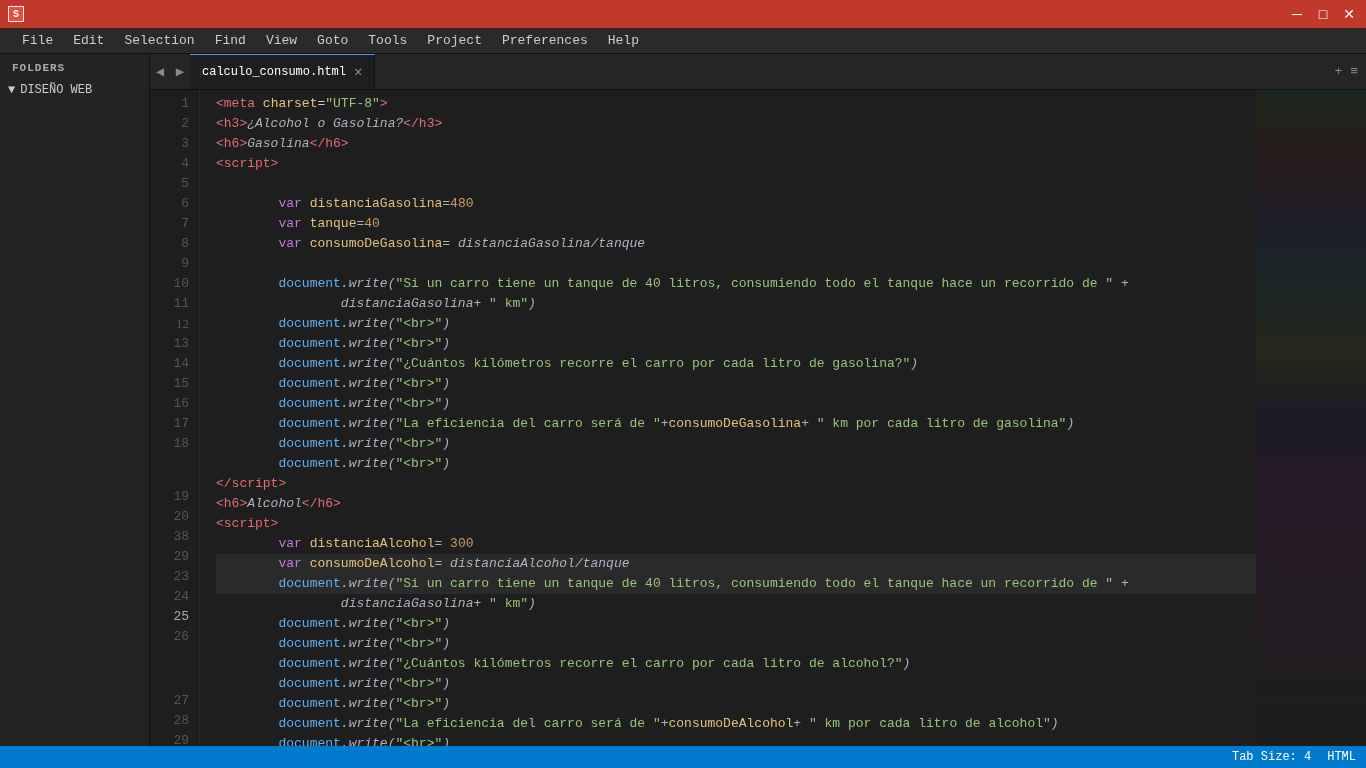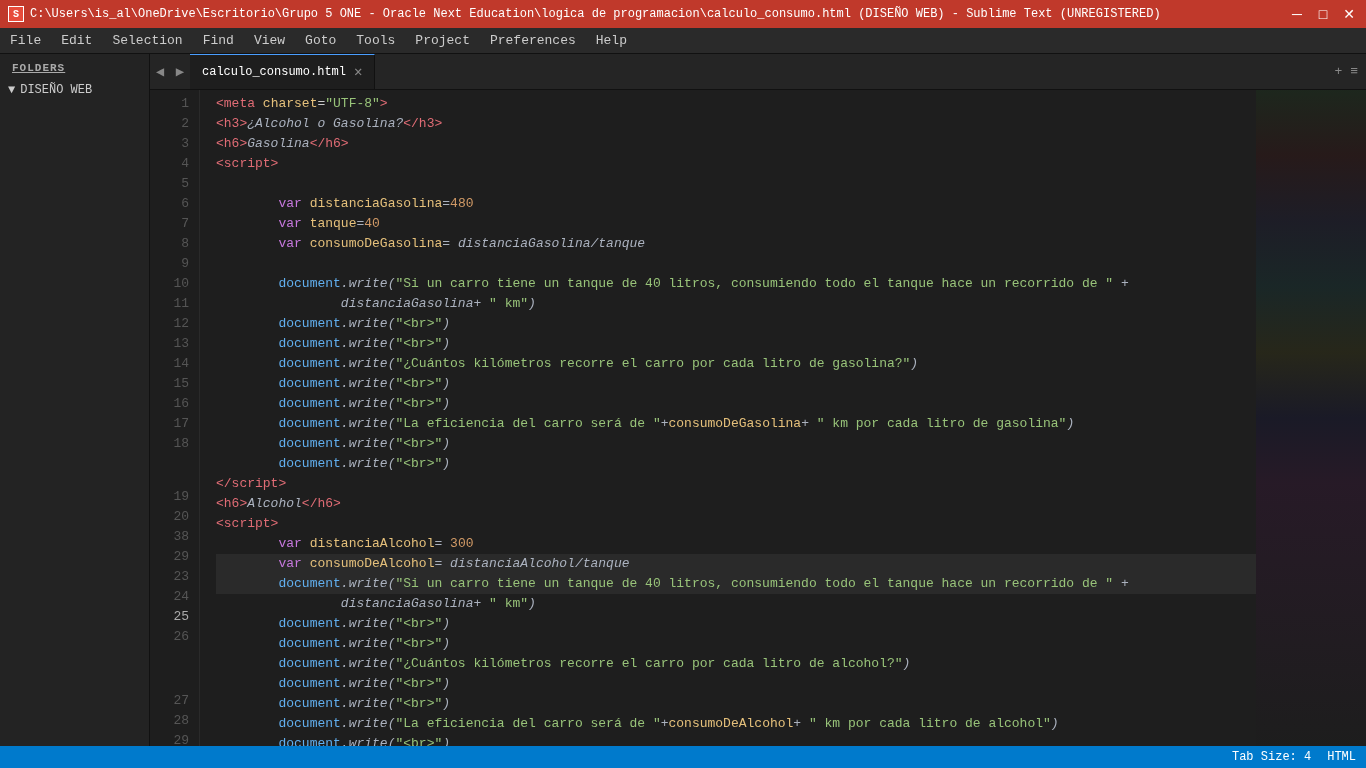--- a/index.html
+++ b/index.html
@@ -59,21 +59,21 @@
       align-items: center;
       justify-content: center;
     }
 
     
     #menu-bar {
       background: #2a2a2a;
       height: 26px;
       display: flex;
       align-items: center;
-      padding: 0 0;
+      padding: 0 12px;
       flex-shrink: 0;
       border-bottom: 1px solid #111;
     }
     .menu-item {
       padding: 0 10px;
       height: 100%;
       display: flex;
       align-items: center;
       color: #ccc;
       font-size: 13px;
@@ -94,21 +94,20 @@
       flex-shrink: 0;
       border-right: 1px solid #111;
       font-size: 12px;
     }
     #sidebar-title {
       color: #aaa;
       font-size: 11px;
       font-weight: bold;
       padding: 8px 12px 6px;
       letter-spacing: 1px;
-      text-decoration: underline;
     }
     .sidebar-folder {
       display: flex;
       align-items: center;
       padding: 3px 8px;
       color: #ccc;
       cursor: pointer;
       gap: 5px;
     }
     .folder-icon { font-size: 12px; }
@@ -252,21 +251,20 @@
     }
     #status-left { display: flex; gap: 16px; align-items: flex-start; margin-top: 48px; }
     #status-right { display: flex; gap: 16px; align-items: center; }
   </style>
 </head>
 <body>
 
 <div id="title-bar">
   <div id="title-bar-left">
     <div id="title-bar-icon">S</div>
-    <span id="title-text">C:\Users\is_al\OneDrive\Escritorio\Grupo 5 ONE - Oracle Next Education\logica de programacion\calculo_consumo.html (DISEÑO WEB) - Sublime Text (UNREGISTERED)</span>
   </div>
   <div id="title-bar-controls">
     <button class="win-btn">─</button>
     <button class="win-btn">□</button>
     <button class="win-btn">✕</button>
   </div>
 </div>
 
 <div id="menu-bar">
 <div class="menu-item">File</div>
@@ -313,21 +311,21 @@
           <div style="line-height: 20px; min-height: 20px;">2</div>
           <div style="line-height: 20px; min-height: 20px;">3</div>
           <div style="line-height: 20px; min-height: 20px;">4</div>
           <div style="line-height: 20px; min-height: 20px;">5</div>
           <div style="line-height: 20px; min-height: 20px;">6</div>
           <div style="line-height: 20px; min-height: 20px;">7</div>
           <div style="line-height: 20px; min-height: 20px;">8</div>
           <div style="line-height: 20px; min-height: 20px;">9</div>
           <div style="line-height: 20px; min-height: 20px;">10</div>
           <div style="line-height: 20px; min-height: 20px;">11</div>
-          <div style="line-height: 20px; min-height: 20px;">12</div>
+          <div style="line-height: 20px; min-height: 20px; font-family: Liberation Serif, serif;">12</div>
           <div style="line-height: 20px; min-height: 20px;">13</div>
           <div style="line-height: 20px; min-height: 20px;">14</div>
           <div style="line-height: 20px; min-height: 20px;">15</div>
           <div style="line-height: 20px; min-height: 20px;">16</div>
           <div style="line-height: 20px; min-height: 20px;">17</div>
           <div style="line-height: 20px; min-height: 20px;">18</div>
           <div style="line-height: 20px; min-height: 20px; margin-top: 33px;">19</div>
           <div style="line-height: 20px; min-height: 20px;">20</div>
           <div style="line-height: 20px; min-height: 20px;">38</div>
           <div style="line-height: 20px; min-height: 20px;">29</div>

